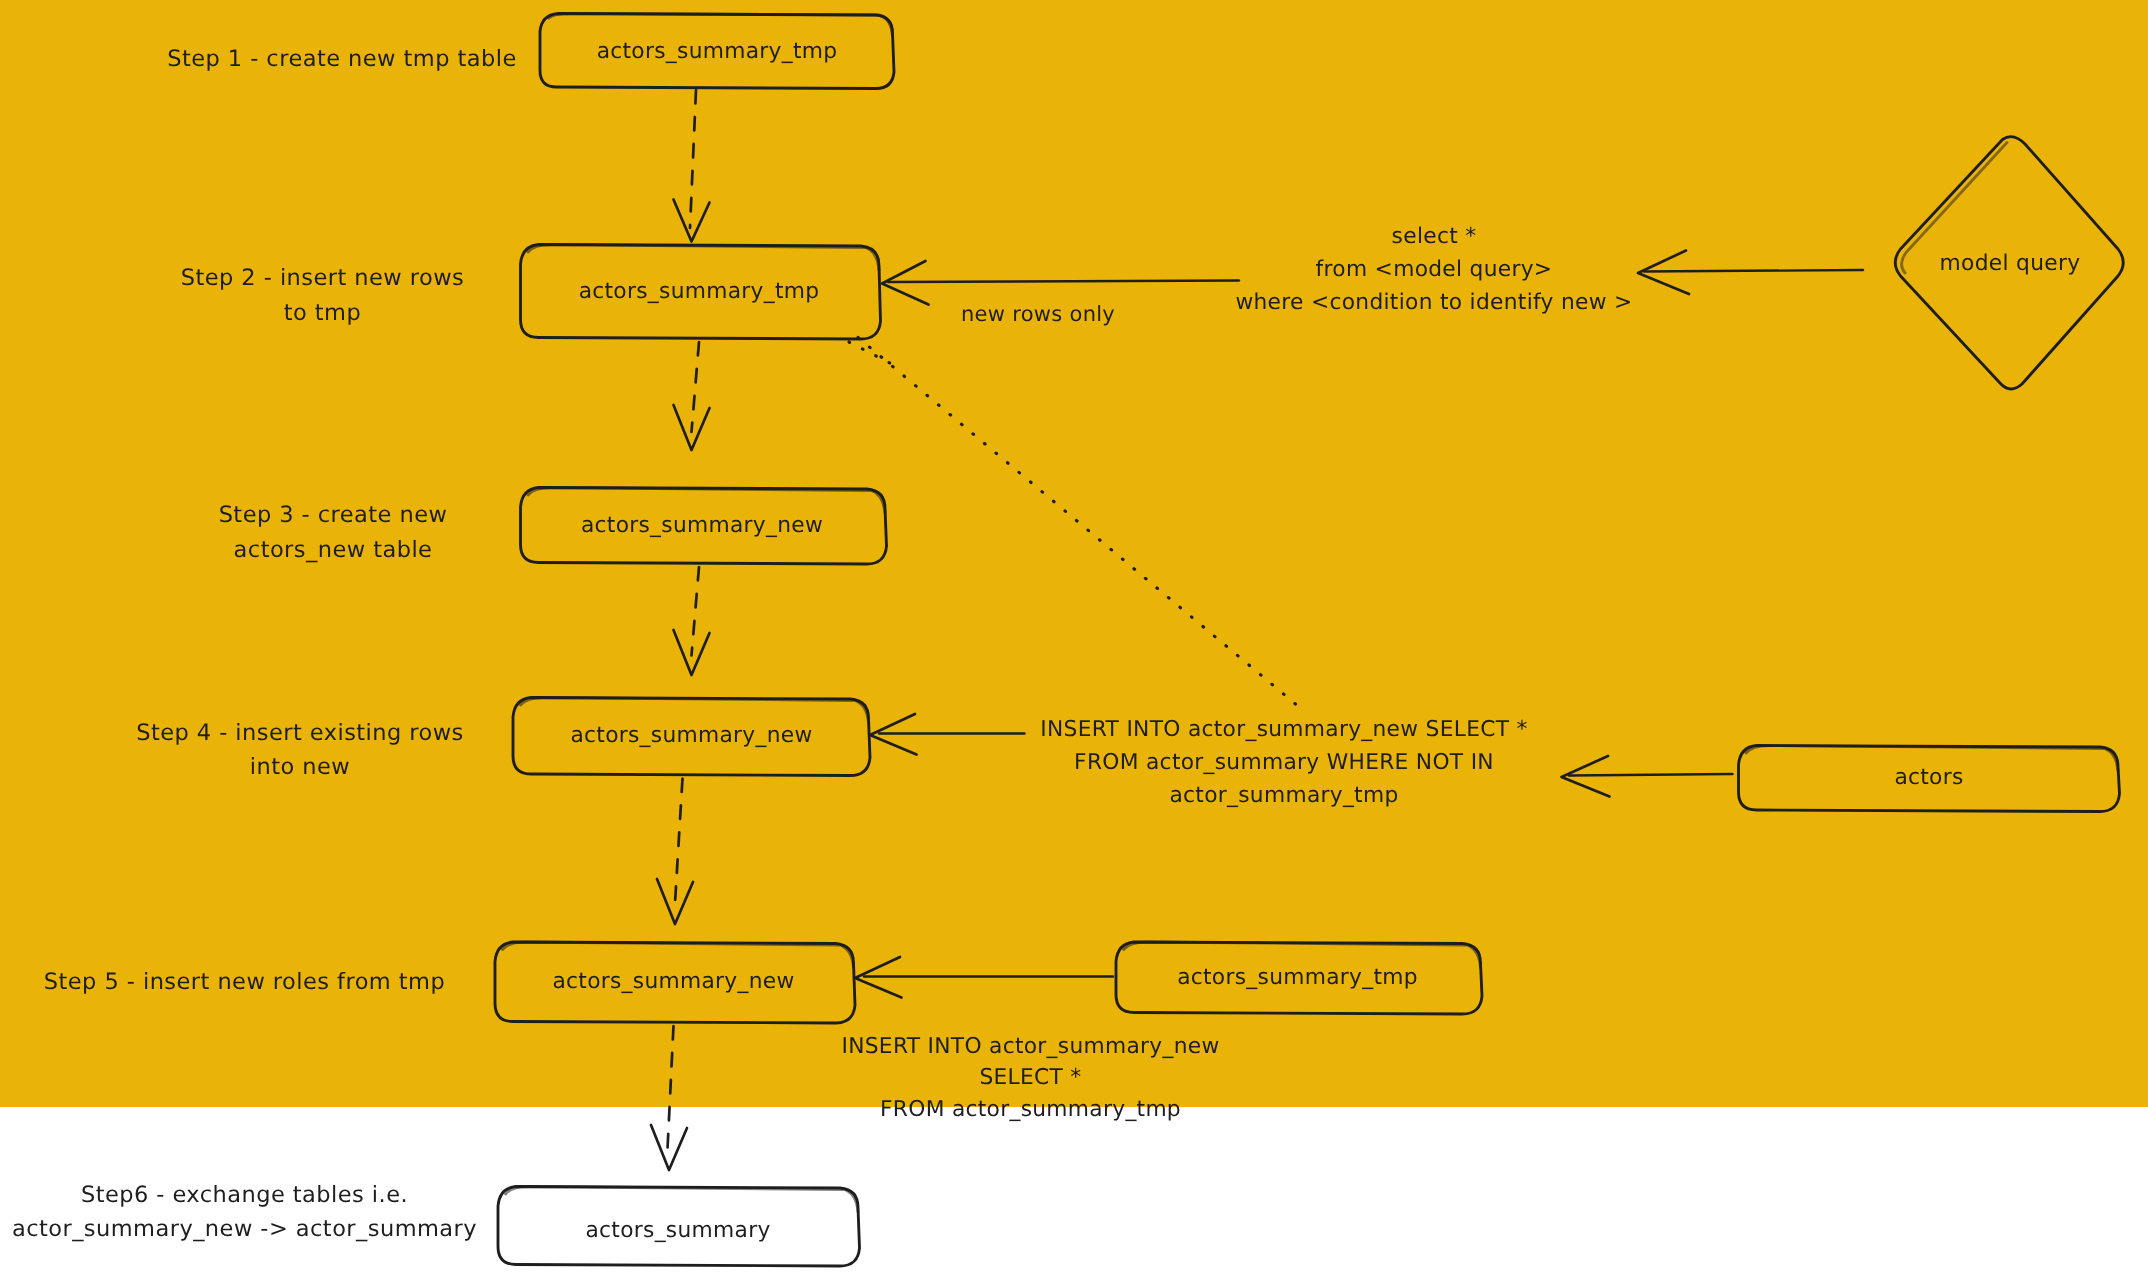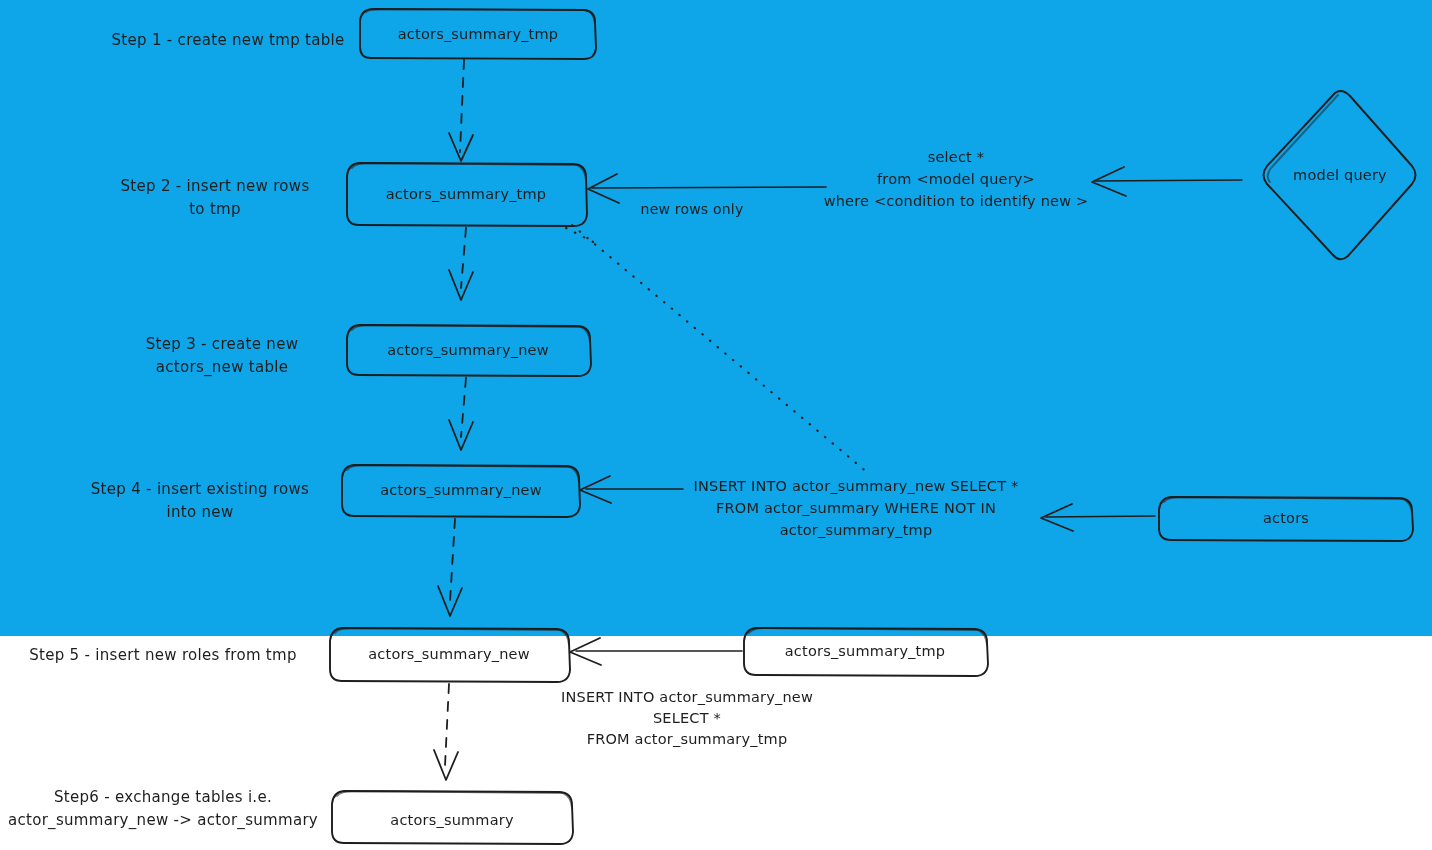--- a/index.html
+++ b/index.html
@@ -10,22 +10,22 @@
   }
   body {
     width: 1432px;
     height: 850px;
     overflow: hidden;
     font-family: "DejaVu Sans", sans-serif;
   }
   #diagram-root {
     position: relative;
     width: 1432px;
-    height: 636px;
-    background: #0ea5e9;
+    height: 738px;
+    background: #eab308;
   }
   svg#diagram-canvas {
     position: absolute;
     top: 0;
     left: 0;
     width: 1432px;
     height: 850px;
   }
   text {
     font-family: "DejaVu Sans", sans-serif;

